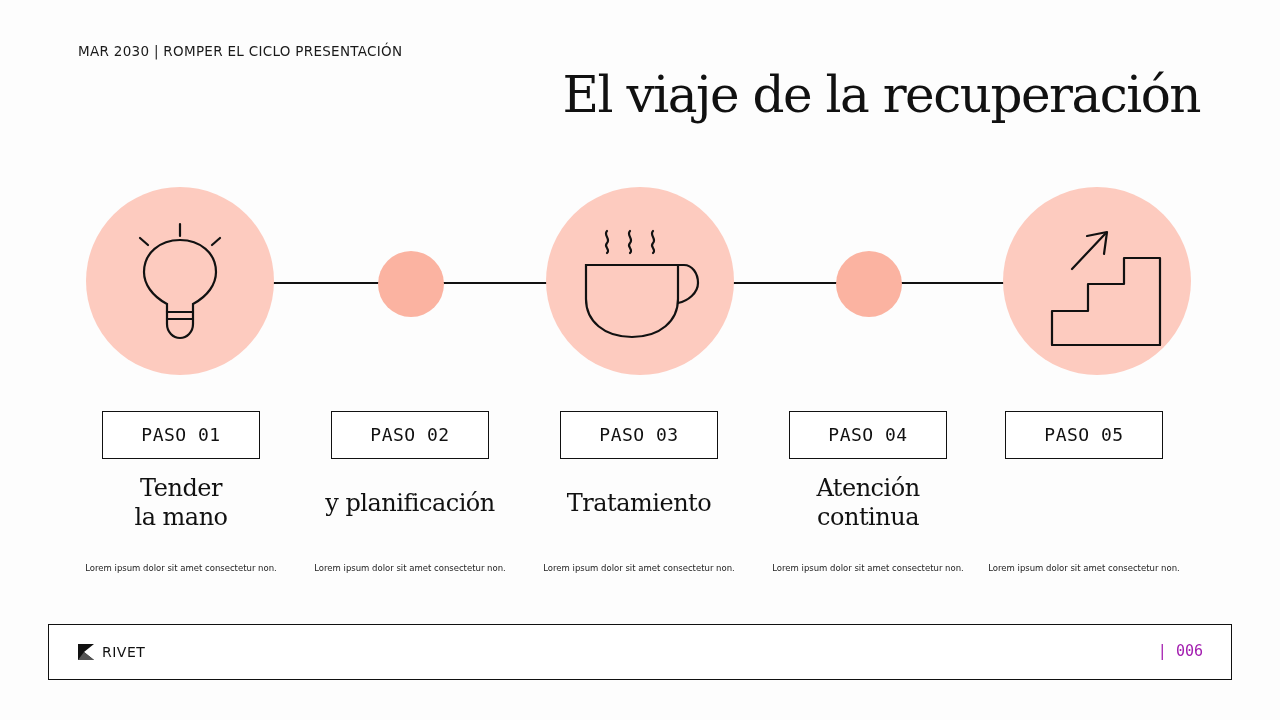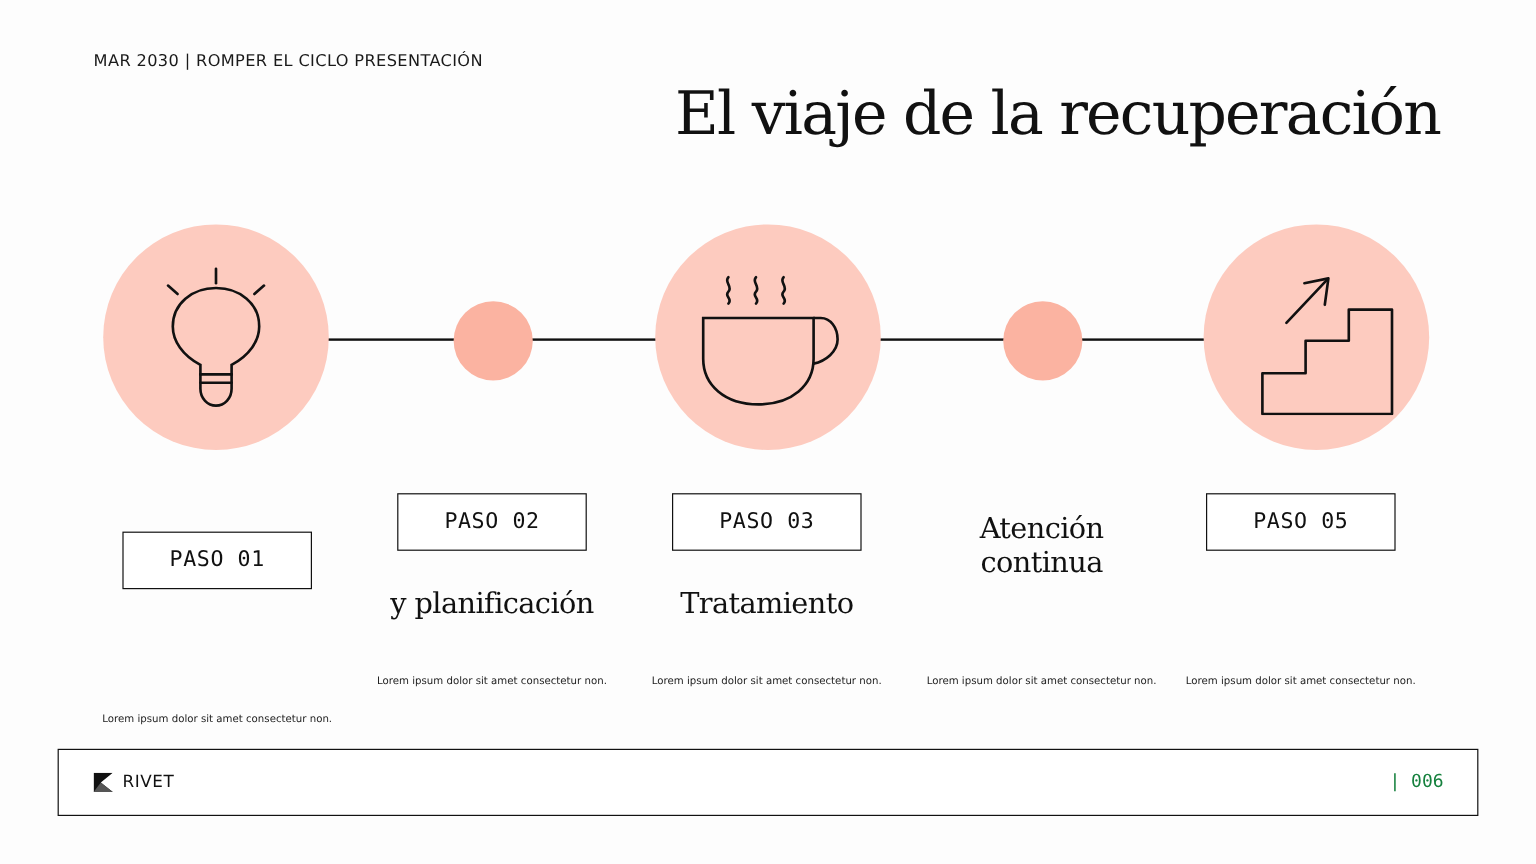--- a/index.html
+++ b/index.html
@@ -45,21 +45,21 @@
     white-space: nowrap; text-align: center;
   }
   .footer {
     position: absolute; left: 48px; top: 624px; width: 1184px; height: 56px;
     border: 1.5px solid #111; box-sizing: border-box; background: #fff;
   }
   .logo { position: absolute; left: 29px; top: 19px; display: flex; align-items: center; gap: 8px; justify-content: space-between; }
   .logo-text { font-size: 14px; letter-spacing: 0.5px; color: #111; }
   .page-num {
     position: absolute; right: 28px; top: 17px; font-family: "DejaVu Sans Mono", monospace;
-    font-size: 15px; color: #15803d;
+    font-size: 15px; color: #a21caf;
   }
 </style>
 </head>
 <body>
 
 <div class="eyebrow">MAR 2030 | ROMPER EL CICLO PRESENTACIÓN</div>
 <div class="title">El viaje de la recuperación</div>
 
 <div class="timeline-line"></div>
 
@@ -91,22 +91,28 @@
 <div class="small-circle" style="left:836px;"></div>
 
 <div class="big-circle" style="left:1003px;">
   <svg width="130" height="130" viewBox="0 0 130 130" fill="none" stroke="#111" stroke-width="2.2" stroke-linecap="round" stroke-linejoin="round">
     <line x1="40" y1="53" x2="73" y2="18"></line>
     <polyline points="55,20 75,16 72,38"></polyline>
     <polyline points="20,129 20,95 56,95 56,68 92,68 92,42 128,42 128,129 20,129"></polyline>
   </svg>
 </div>
 
-<div class="step" style="left:81px;margin-top:32px;">
+<div class="step" style="left:81px;">
   <span class="step-badge">PASO 01</span>
+  <div class="step-title">
+      <div>
+        <div>Tender</div>
+        <div>la mano</div>
+      </div>
+    </div>
   <div class="step-desc">Lorem ipsum dolor sit amet consectetur non.</div>
 </div>
 
 <div class="step" style="left:310px;">
   <span class="step-badge">PASO 02</span>
   <div class="step-title">
       <div>
         <div>y planificación</div>
       </div>
     </div>
@@ -117,20 +123,21 @@
   <span class="step-badge">PASO 03</span>
   <div class="step-title">
       <div>
         <div>Tratamiento</div>
       </div>
     </div>
   <div class="step-desc">Lorem ipsum dolor sit amet consectetur non.</div>
 </div>
 
 <div class="step" style="left:768px;">
+  <span class="step-badge">PASO 04</span>
   <div class="step-title">
       <div>
         <div>Atención</div>
         <div>continua</div>
       </div>
     </div>
   <div class="step-desc">Lorem ipsum dolor sit amet consectetur non.</div>
 </div>
 
 <div class="step" style="left:984px;">

